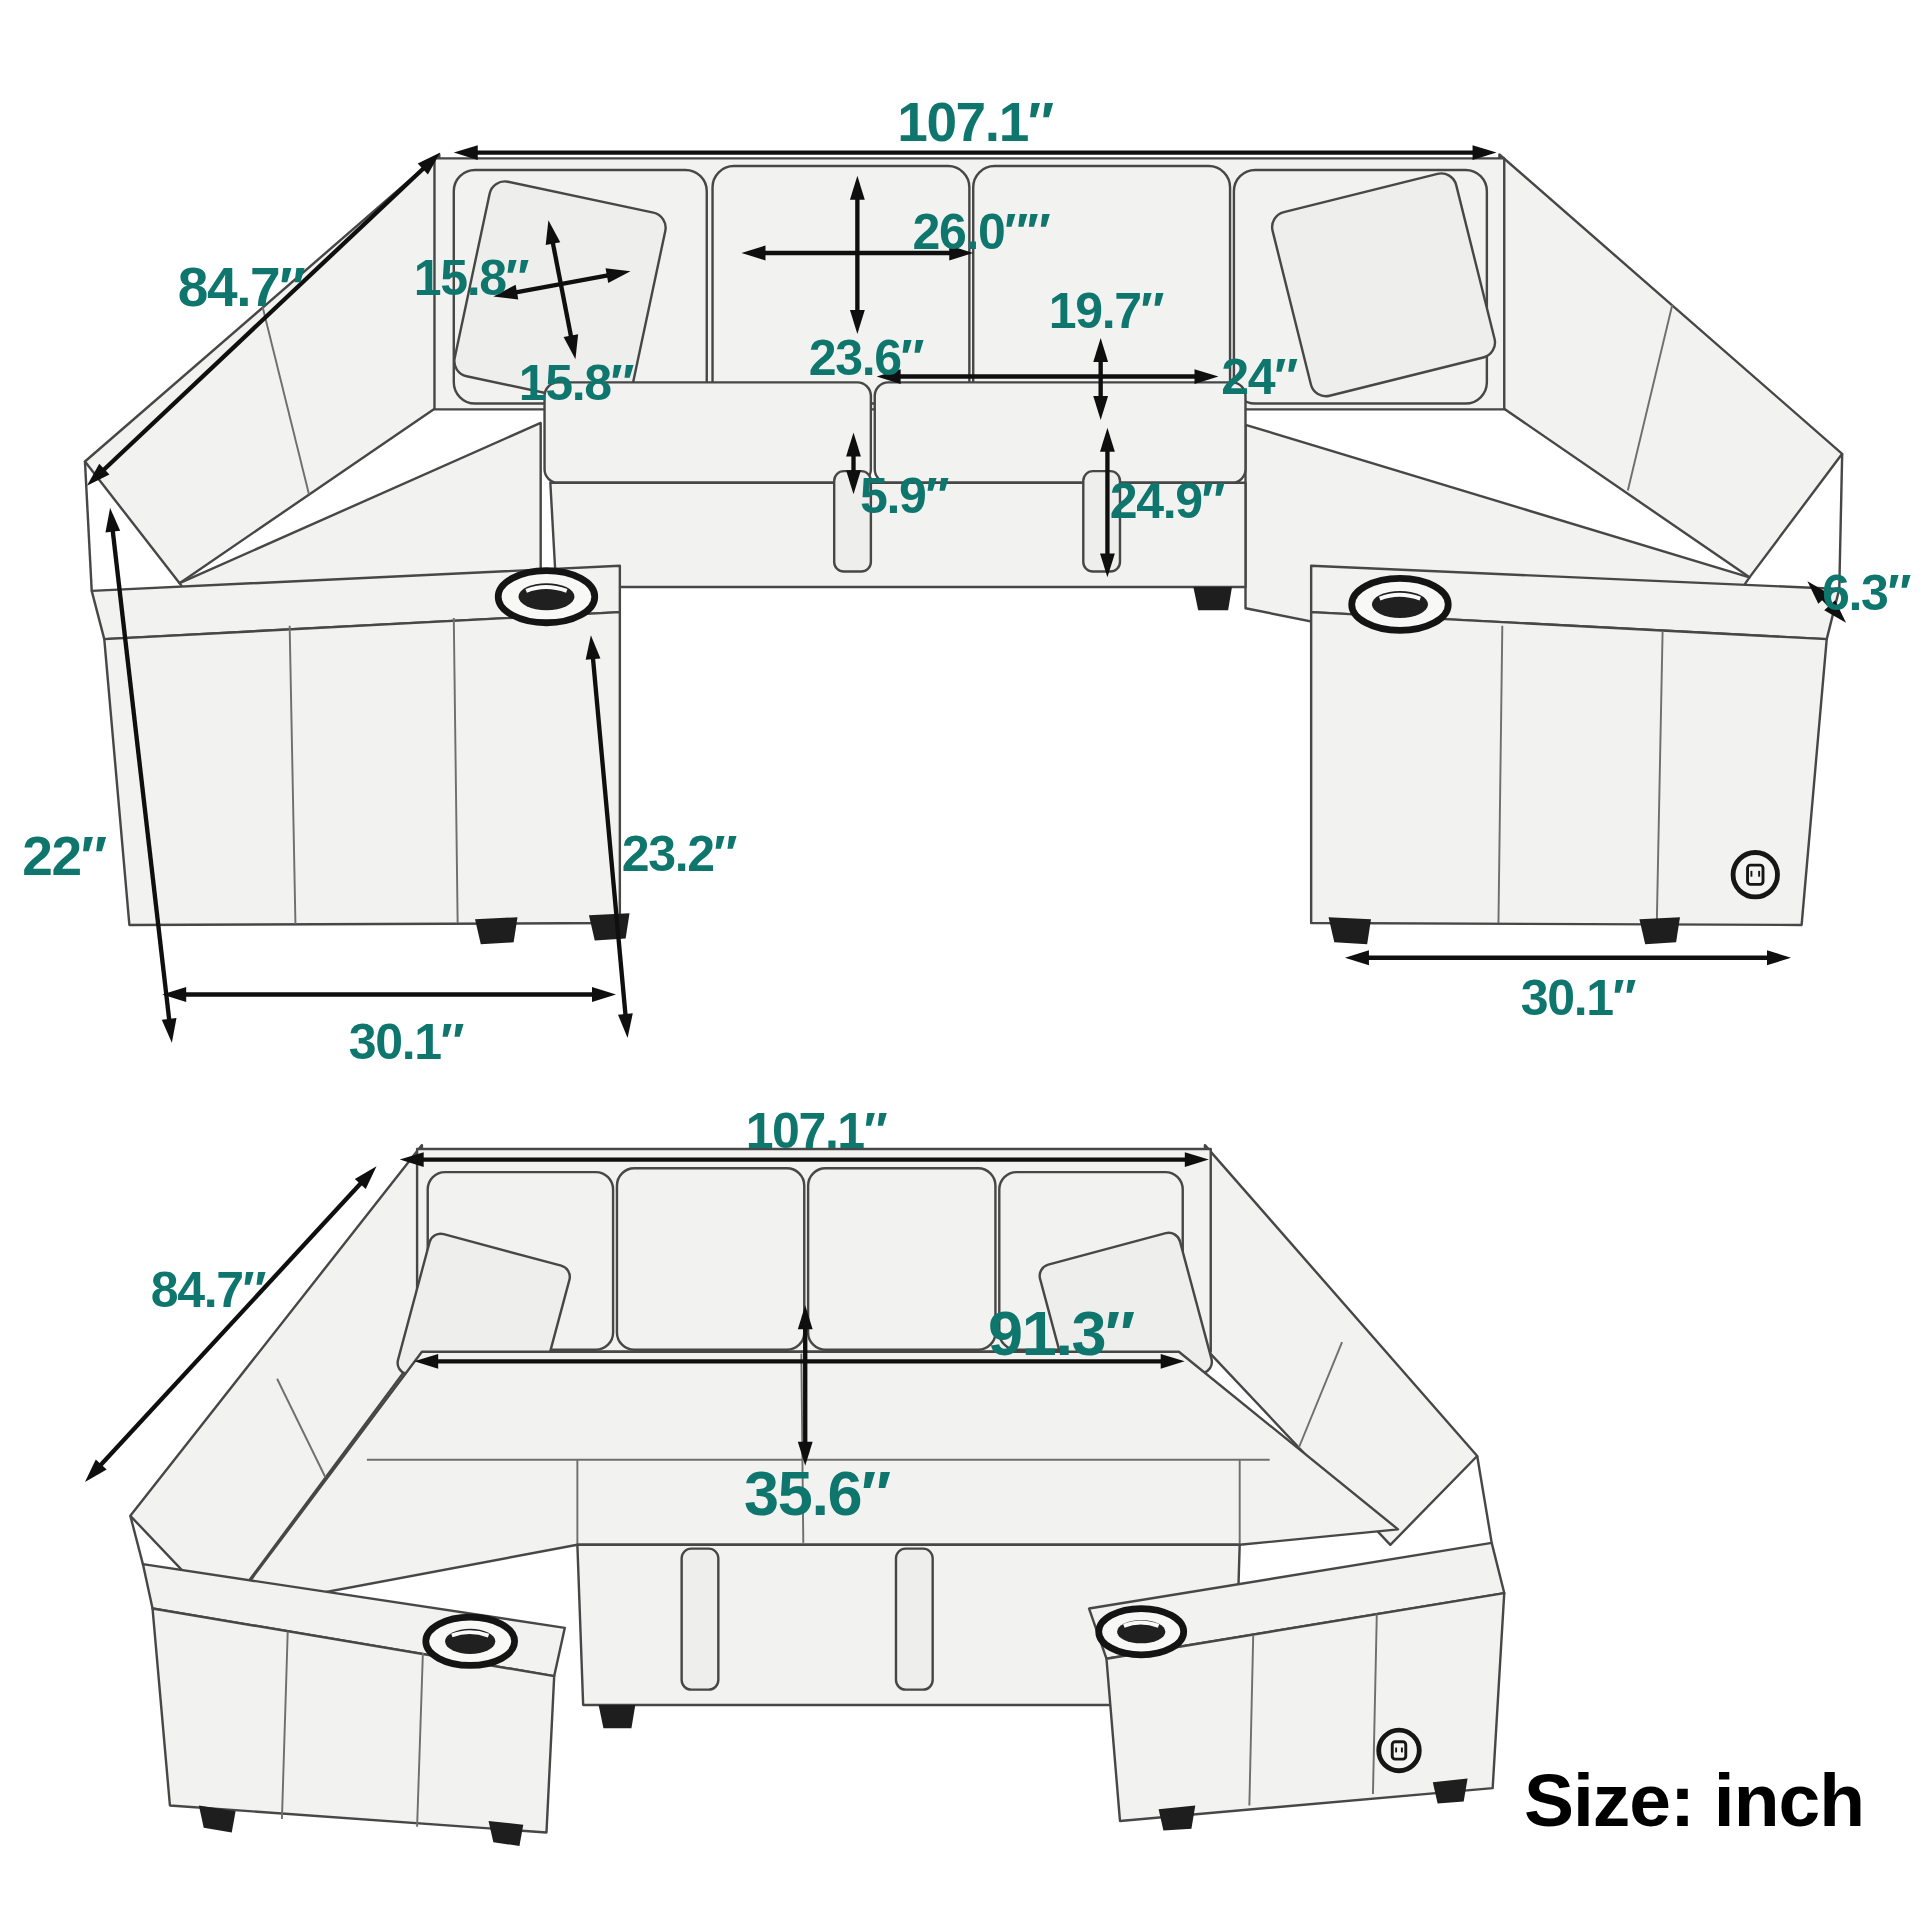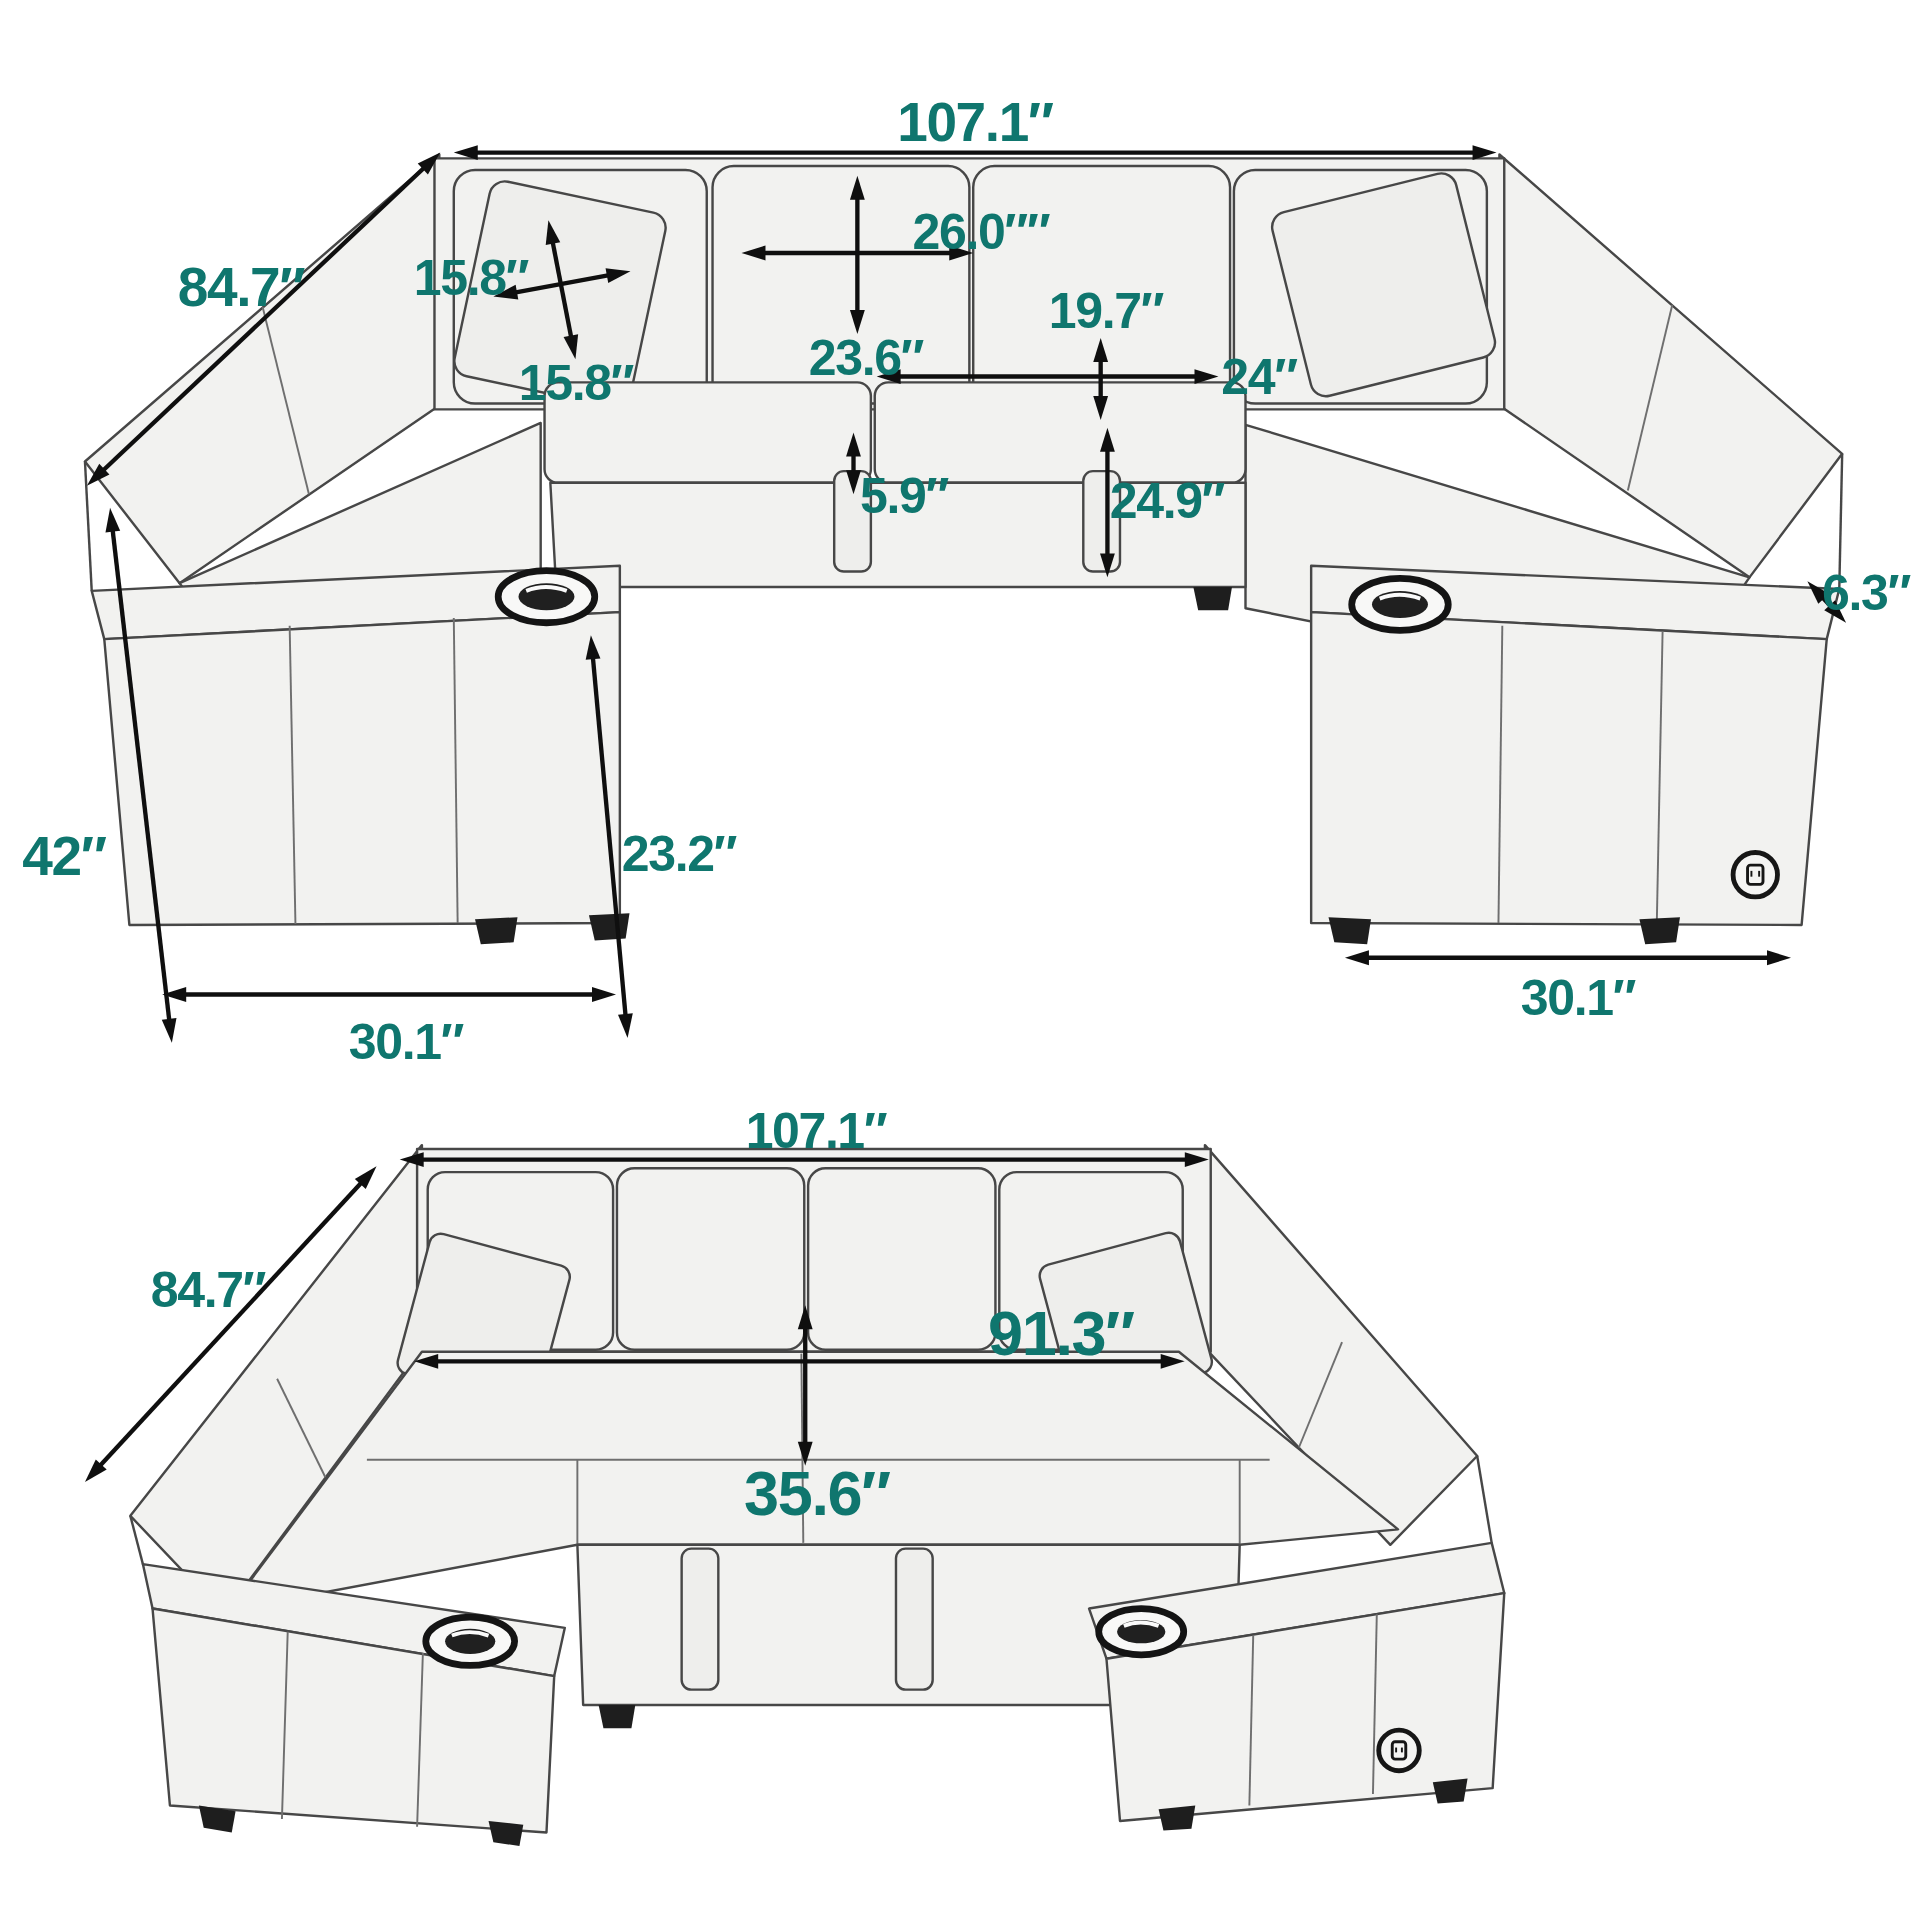--- a/index.html
+++ b/index.html
@@ -226,25 +226,26 @@
   <span class="dim big" style="left:975px;top:122px">107.1″</span>
   <span class="dim big" style="left:241px;top:287px">84.7″</span>
   <span class="dim" style="left:471px;top:278px">15.8″</span>
   <span class="dim" style="left:576px;top:383px">15.8″</span>
   <span class="dim" style="left:981px;top:232px">26.0″″</span>
   <span class="dim" style="left:866px;top:358px">23.6″</span>
   <span class="dim" style="left:1106px;top:311px">19.7″</span>
   <span class="dim" style="left:1259px;top:377px">24″</span>
   <span class="dim" style="left:904px;top:496px">5.9″</span>
   <span class="dim" style="left:1167px;top:501px">24.9″</span>
-  <span class="dim big" style="left:64px;top:856px">42″</span>
+  <span class="dim big" style="left:64px;top:856px">22″</span>
   <span class="dim" style="left:679px;top:854px">23.2″</span>
   <span class="dim" style="left:406px;top:1042px">30.1″</span>
   <span class="dim" style="left:1866px;top:593px">6.3″</span>
   <span class="dim" style="left:1578px;top:998px">30.1″</span>
 
   <span class="dim" style="left:816px;top:1131px">107.1″</span>
   <span class="dim" style="left:208px;top:1290px">84.7″</span>
   <span class="dim small" style="left:1061px;top:1333px">91.3″</span>
   <span class="dim small" style="left:817px;top:1493px">35.6″</span>
 
+  <span class="unit" style="left:1694px;top:1800px">Size: inch</span>
 </div>
 
 
 </body></html>

